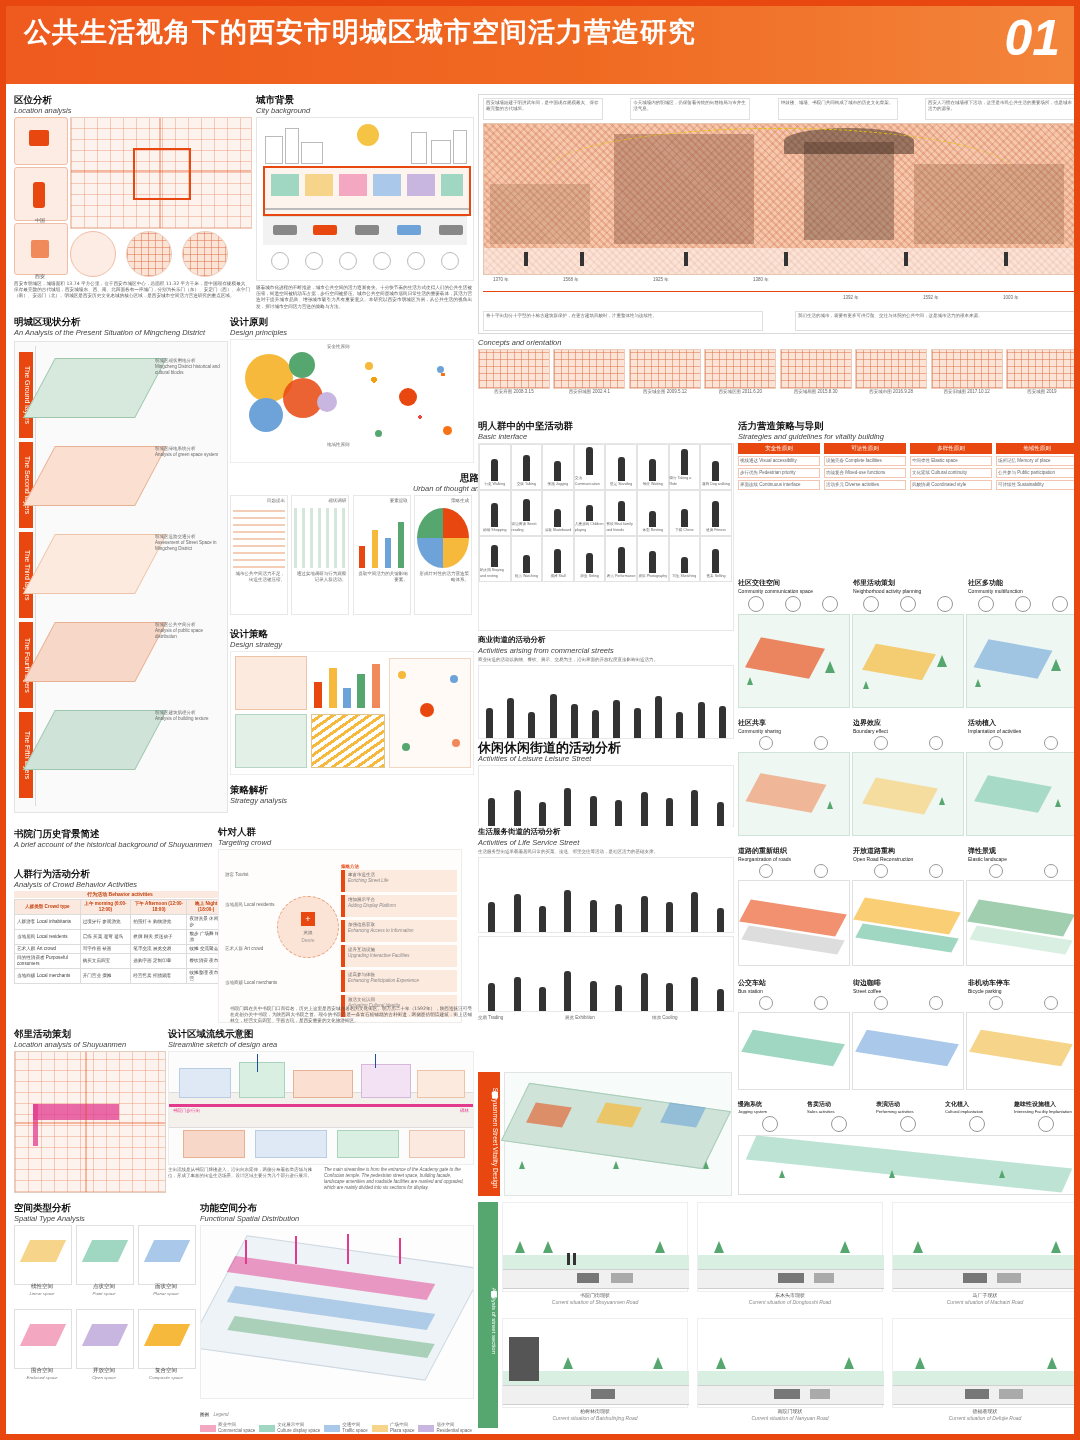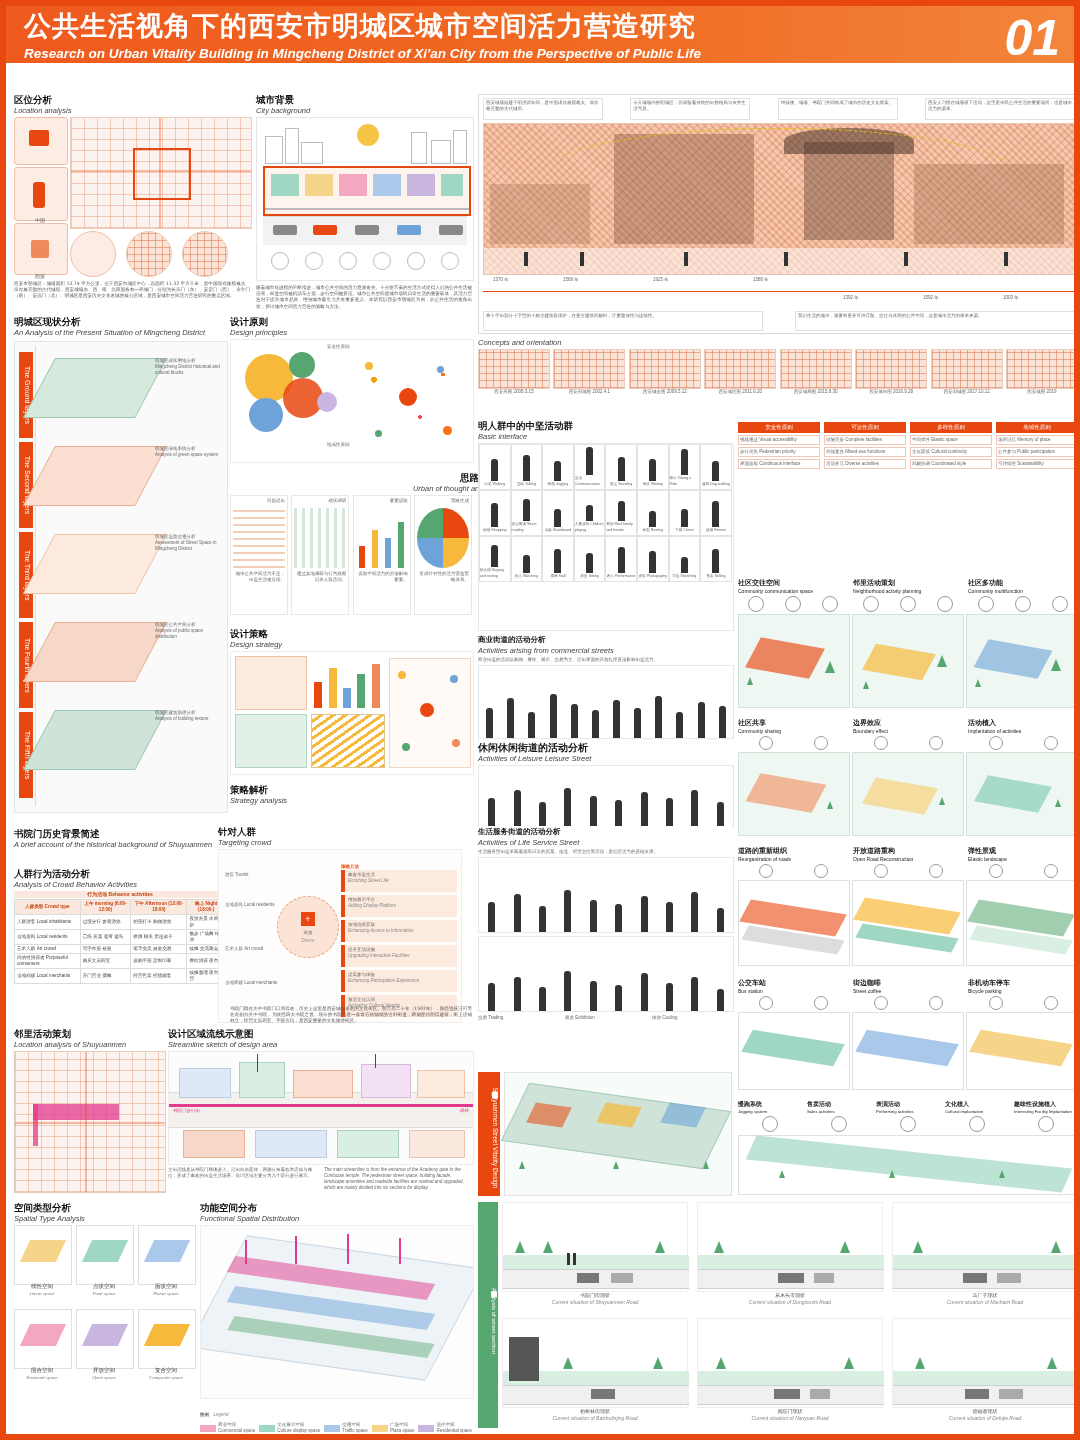--- a/index.html
+++ b/index.html
@@ -14,25 +14,25 @@
     position:relative;
     width:1080px;height:1440px;
     background:#fff;
     box-sizing:border-box;
     border:6px solid #e8480f;
     overflow:hidden;
   }
   
   .header{
     position:relative;
-    height:57px;
+    height:78px;
     background:linear-gradient(90deg,#ef5a1e 0%,#f06a22 55%,#f3853b 100%);
     color:#fff;
     box-sizing:border-box;
-    padding:3px 12px 4px 18px;
+    padding:9px 12px 4px 18px;
   }
   .header .cn{
     font-size:27px;font-weight:bold;letter-spacing:1px;line-height:34px;
     font-family:"DejaVu Sans", sans-serif;
   }
   .header .en{
     font-size:13.5px;font-style:italic;font-weight:bold;line-height:20px;
     margin-top:1px;
   }
   .header .num{
@@ -107,21 +107,20 @@
   .between{justify-content:space-between;}
   .around{justify-content:space-around;}
 </style>
 </head>
 <body>
 
 <div class="poster">
 
   <div class="header">
     <div class="cn">公共生活视角下的西安市明城区城市空间活力营造研究</div>
-    <div class="en">Research on Urban Vitality Building in Mingcheng District of Xi'an City from the Perspective of Public Life</div>
     <div class="num">01</div>
   </div>
 
   <div class="panel nb" style="left:8px;top:88px;width:236px;height:215px;">
     <div class="sec-title">
       <div class="t-cn">区位分析</div>
       <div class="t-en">Location analysis</div>
     </div>
     <div style="position:relative;width:236px;height:160px;margin-top:2px;">
 
@@ -760,40 +759,44 @@
         <div class="sil" style="height:38px;"></div>
           <div class="sil" style="height:30px;"></div>
         <div class="sil" style="height:42px;"></div>
           <div class="sil" style="height:26px;"></div>
         <div class="sil" style="height:36px;"></div>
           <div class="sil" style="height:32px;"></div>
       </div>
     </div>
 
     <div class="sec-title" style="margin-top:3px;">
-      <div class="t-cn" style="font-size:10px;">休闲休闲街道的活动分析</div>
+      <div class="t-cn" style="font-size:13px;">休闲休闲街道的活动分析</div>
       <div class="t-en">Activities of Leisure Leisure Street</div>
     </div>
     <div style="position:relative;width:254px;height:60px;margin-top:2px;border:1px solid #e8e8e8;">
       <div class="sil-row">
         <div class="sil" style="height:28px;"></div>
           <div class="sil" style="height:36px;"></div>
         <div class="sil" style="height:24px;"></div>
           <div class="sil" style="height:38px;"></div>
         <div class="sil" style="height:30px;"></div>
           <div class="sil" style="height:26px;"></div>
         <div class="sil" style="height:34px;"></div>
           <div class="sil" style="height:28px;"></div>
         <div class="sil" style="height:36px;"></div>
           <div class="sil" style="height:24px;"></div>
       </div>
     </div>
   </div>
 
   <div class="panel nb" style="left:732px;top:414px;width:340px;height:152px;">
+    <div class="sec-title">
+      <div class="t-cn">活力营造策略与导则</div>
+      <div class="t-en">Strategies and guidelines for vitality building</div>
+    </div>
     <div class="flex between" style="width:340px;margin-top:2px;">
       <div style="width:82px;background:#e8480f;color:#fff;text-align:center;font-size:5.5px;line-height:11px;">安全性原则</div>
       <div style="width:82px;background:#e8480f;color:#fff;text-align:center;font-size:5.5px;line-height:11px;">可达性原则</div>
       <div style="width:82px;background:#e8480f;color:#fff;text-align:center;font-size:5.5px;line-height:11px;">多样性原则</div>
       <div style="width:82px;background:#e8480f;color:#fff;text-align:center;font-size:5.5px;line-height:11px;">地域性原则</div>
     </div>
     <div class="flex between" style="width:340px;margin-top:2px;">
       <div style="width:82px;">
         <div class="tiny" style="border:1px solid #f2c6b3;padding:1px;margin-bottom:2px;">视线通达 Visual accessibility</div>
         <div class="tiny" style="border:1px solid #f2c6b3;padding:1px;margin-bottom:2px;">步行优先 Pedestrian priority</div>

